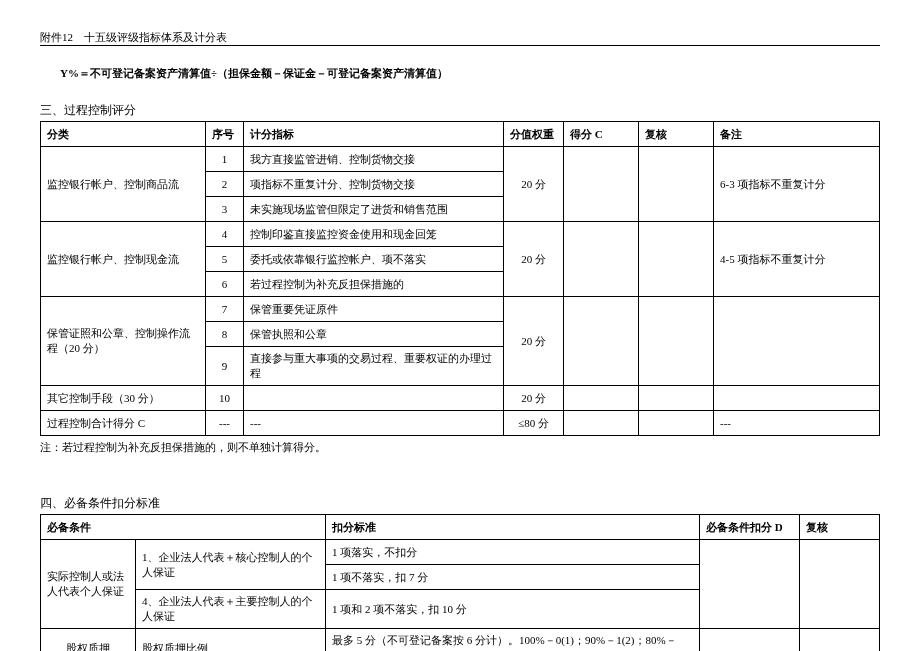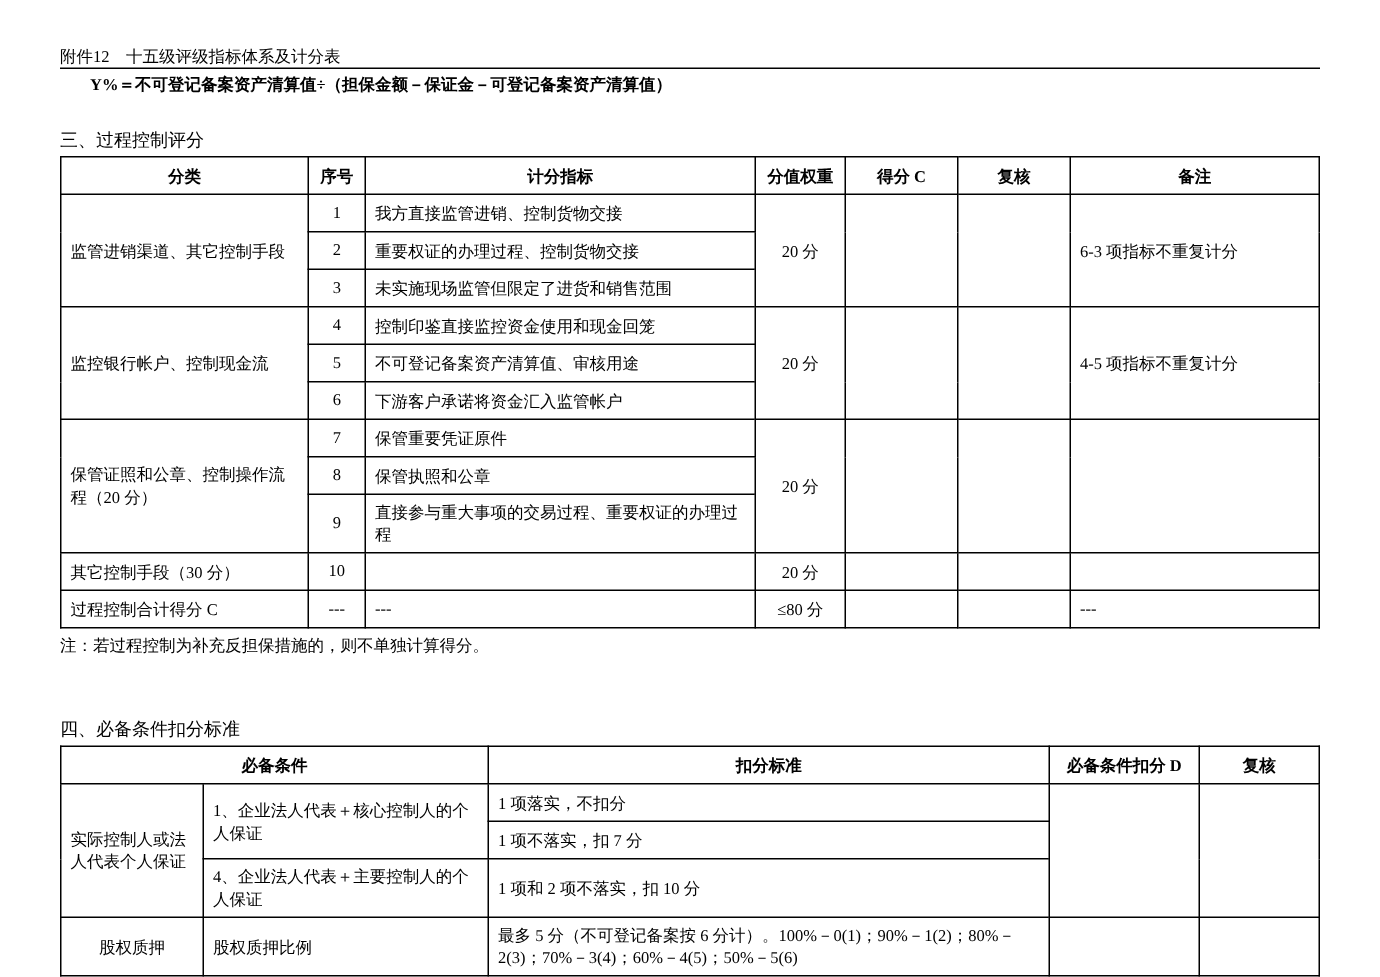--- a/index.html
+++ b/index.html
@@ -11,21 +11,21 @@
     padding: 30px 40px;
     width: 920px;
     box-sizing: border-box;
   }
   .header-line {
     font-size: 11px;
     margin-bottom: 2px;
   }
   .header-underline {
     border-bottom: 1px solid #000;
-    margin-bottom: 1px;
+    margin-bottom: 18px;
   }
   .formula {
     font-size: 11px;
     padding: 2px 0 0 20px;
     margin-bottom: 21px;
     font-weight: bold;
   }
   .section-title {
     font-weight: normal;
     font-size: 12px;
@@ -38,21 +38,21 @@
   }
   th, td {
     border: 1px solid #000;
     padding: 4px 6px;
     text-align: left;
     vertical-align: middle;
     height: 16px;
   }
   th {
     font-weight: bold;
-    text-align: center;
+    text-align: left;
   }
   .center { text-align: center; }
   .note {
     font-size: 11px;
     margin-top: 4px;
     margin-bottom: 40px;
   }
 </style>
 </head>
 <body>
@@ -76,53 +76,53 @@
     <th>分类</th>
     <th>序号</th>
     <th>计分指标</th>
     <th>分值权重</th>
     <th>得分 C</th>
     <th>复核</th>
     <th>备注</th>
   </tr>
 
   <tr>
-    <td rowspan="3">监管进销渠道、其它控制手段</td>
+    <td rowspan="3">监控银行帐户、控制商品流</td>
     <td class="center">1</td>
     <td>我方直接监管进销、控制货物交接</td>
     <td rowspan="3" class="center">20 分</td>
     <td rowspan="3"></td>
     <td rowspan="3"></td>
     <td rowspan="3">6-3 项指标不重复计分</td>
   </tr>
   <tr>
     <td class="center">2</td>
-    <td>重要权证的办理过程、控制货物交接</td>
+    <td>项指标不重复计分、控制货物交接</td>
   </tr>
   <tr>
     <td class="center">3</td>
     <td>未实施现场监管但限定了进货和销售范围</td>
   </tr>
 
   <tr>
     <td rowspan="3">监控银行帐户、控制现金流</td>
     <td class="center">4</td>
     <td>控制印鉴直接监控资金使用和现金回笼</td>
     <td rowspan="3" class="center">20 分</td>
     <td rowspan="3"></td>
     <td rowspan="3"></td>
     <td rowspan="3">4-5 项指标不重复计分</td>
   </tr>
   <tr>
     <td class="center">5</td>
-    <td>不可登记备案资产清算值、审核用途</td>
+    <td>委托或依靠银行监控帐户、项不落实</td>
   </tr>
   <tr>
     <td class="center">6</td>
-    <td>下游客户承诺将资金汇入监管帐户</td>
+    <td>若过程控制为补充反担保措施的</td>
   </tr>
 
   <tr>
     <td rowspan="3">保管证照和公章、控制操作流程（20 分）</td>
     <td class="center">7</td>
     <td>保管重要凭证原件</td>
     <td rowspan="3" class="center">20 分</td>
     <td rowspan="3"></td>
     <td rowspan="3"></td>
     <td rowspan="3"></td>

